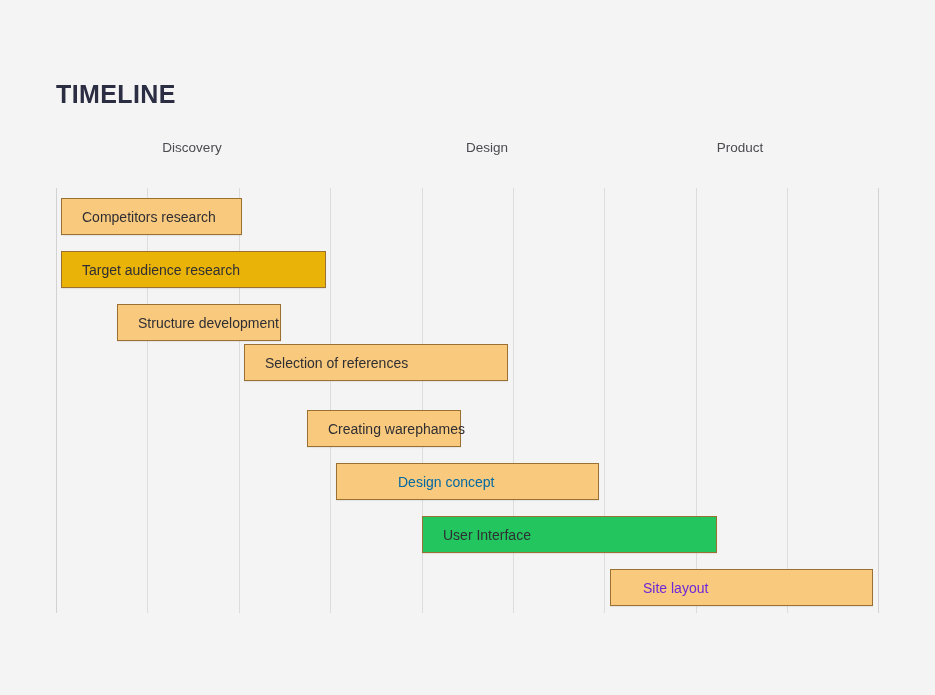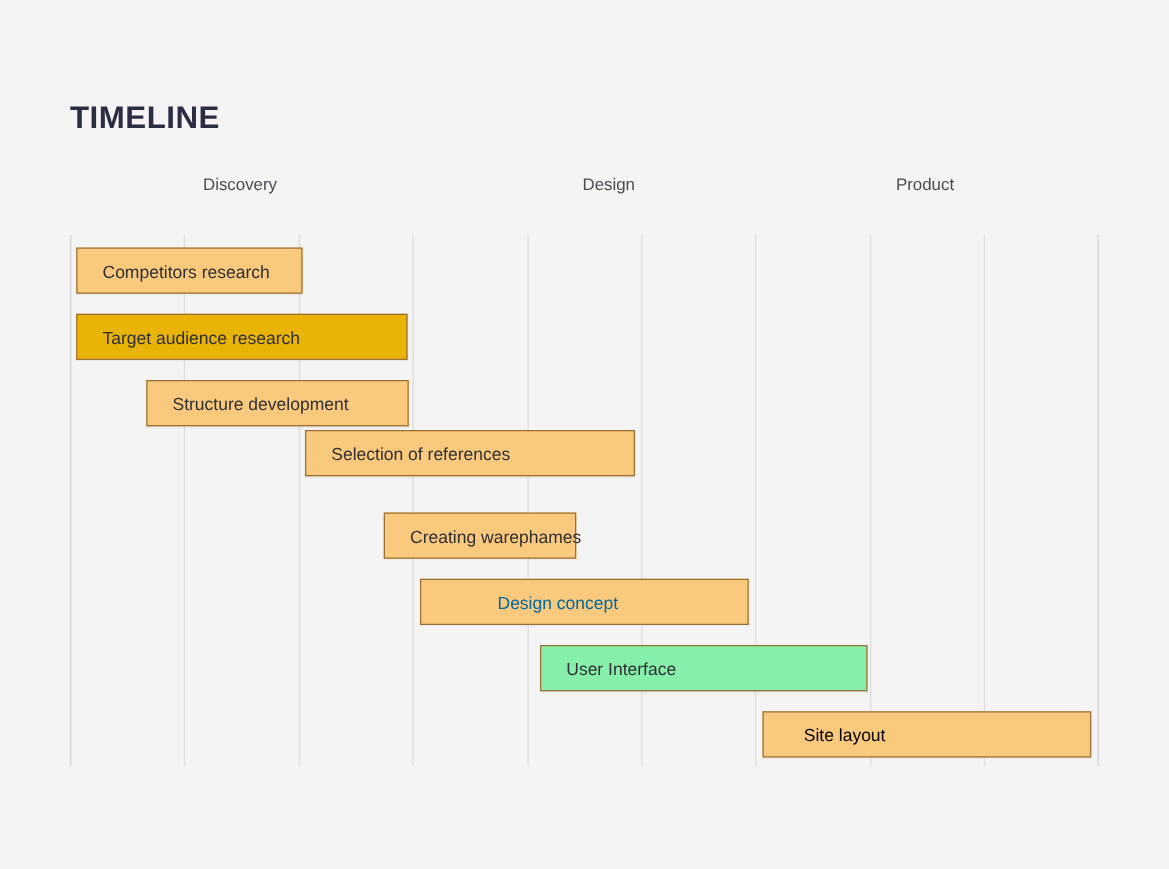--- a/index.html
+++ b/index.html
@@ -99,34 +99,34 @@
         <div class="gridline" style="left: 731px;"></div>
         <div class="gridline edge" style="left: 822px;"></div>
       </div>
     <div id="bars">
         <div class="task-bar" style="left: 5px; width: 181px; top: 10px; background: rgb(249, 201, 125); border-color: rgb(154, 113, 50);">
           <span class="task-label" style="color: rgb(47, 47, 51);">Competitors research</span>
         </div>
         <div class="task-bar" style="left: 5px; width: 265px; top: 63px; background: #eab308; border-color: rgb(154, 113, 50);">
           <span class="task-label" style="color: rgb(47, 47, 51);">Target audience research</span>
         </div>
-        <div class="task-bar" style="left: 61px; width: 210px; top: 116px; background: rgb(249, 201, 125); border-color: rgb(154, 113, 50);">
+        <div class="task-bar" style="left: 61px; width: 164px; top: 116px; background: rgb(249, 201, 125); border-color: rgb(154, 113, 50);">
           <span class="task-label" style="color: rgb(47, 47, 51);">Structure development</span>
         </div>
         <div class="task-bar" style="left: 188px; width: 264px; top: 156px; background: rgb(249, 201, 125); border-color: rgb(154, 113, 50);">
           <span class="task-label" style="color: rgb(47, 47, 51);">Selection of references</span>
         </div>
         <div class="task-bar" style="left: 251px; width: 154px; top: 222px; background: rgb(249, 201, 125); border-color: rgb(154, 113, 50);">
           <span class="task-label" style="color: rgb(47, 47, 51);">Creating warephames</span>
         </div>
         <div class="task-bar" style="left: 280px; width: 263px; top: 275px; background: rgb(249, 201, 125); border-color: rgb(154, 113, 50);">
           <span class="task-label" style="color: #0369a1; margin-left: 41px;">Design concept</span>
         </div>
-        <div class="task-bar" style="left: 376px; width: 262px; top: 328px; background: #86efac; border-color: rgb(154, 113, 50);">
+        <div class="task-bar" style="left: 366px; width: 295px; top: 328px; background: #22c55e; border-color: rgb(154, 113, 50);">
           <span class="task-label" style="color: rgb(47, 47, 51);">User Interface</span>
         </div>
         <div class="task-bar" style="left: 554px; width: 263px; top: 381px; background: rgb(249, 201, 125); border-color: rgb(154, 113, 50);">
-          <span class="task-label" style="color: #000000; padding-left: 32px;">Site layout</span>
+          <span class="task-label" style="color: #6d28d9; padding-left: 32px;">Site layout</span>
         </div>
       </div>
   </div>
 
 </div>
 
 </body></html>

